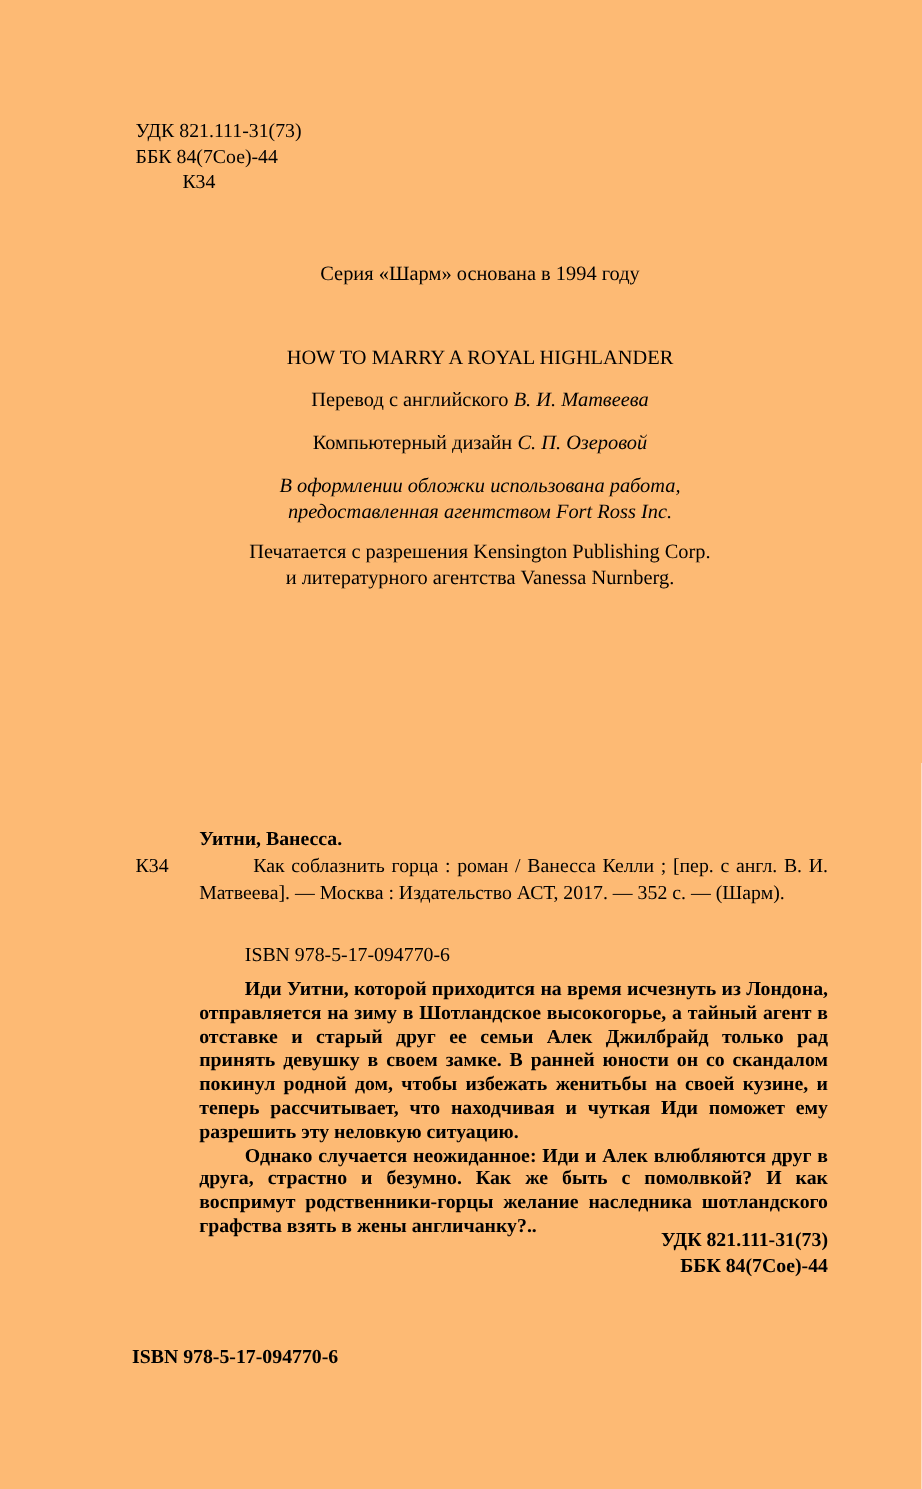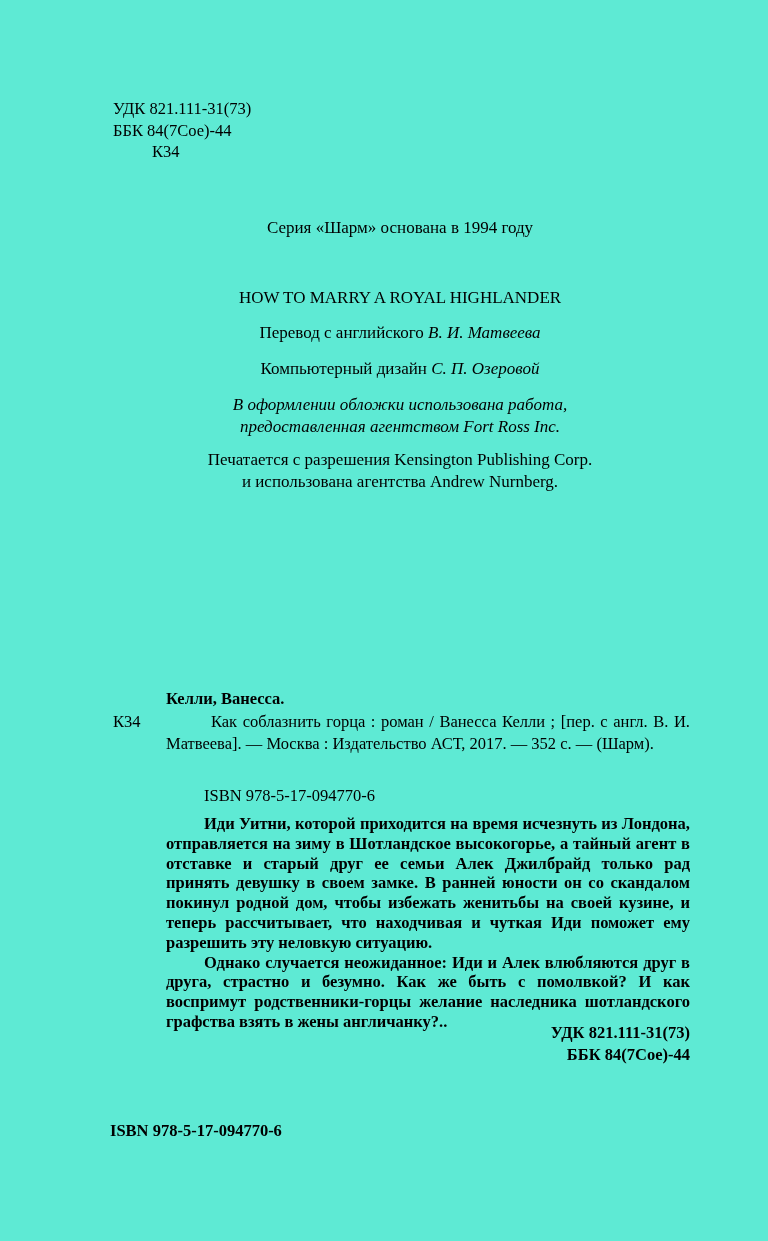--- a/index.html
+++ b/index.html
@@ -2,21 +2,21 @@
 <html lang="ru"><head>
 <meta charset="utf-8">
 <style>
   * { margin:0; padding:0; box-sizing:border-box; }
   html, body { background:#ffffff; }
   .page {
     position:relative;
     width:768px;
     height:1241px;
     margin:0 auto;
-    background:#5eead4;
+    background:#fdba74;
     color:#000000;
     font-family:"Liberation Serif","DejaVu Serif",serif;
     font-size:16.5px;
     overflow:hidden;
   }
   .abs { position:absolute; }
 
   
   .top-codes { left:113px; top:98px; line-height:21.5px; }
   .top-codes .k34-indent { padding-left:39px; }
@@ -75,24 +75,24 @@
     <div>предоставленная агентством Fort Ross Inc.</div>
   </div>
 
   <div class="abs hline" style="top:359px;">
     <span>Компьютерный дизайн</span>
     <em>С. П. Озеровой</em>
   </div>
 
   <div class="abs hline two-line" style="top:449px;">
     <div>Печатается с разрешения Kensington Publishing Corp.</div>
-    <div>и использована агентства  Andrew Nurnberg.</div>
+    <div>и литературного агентства  Vanessa Nurnberg.</div>
   </div>
 
-  <div class="abs catalog-author">Келли, Ванесса.</div>
+  <div class="abs catalog-author">Уитни, Ванесса.</div>
 
   <div class="abs catalog-entry">
     <span class="catalog-code">К34</span>
     <div class="desc">Как соблазнить горца : роман / Ванесса Келли ; [пер. с англ. В. И. Матвеева]. — Москва : Издательство АСТ, 2017. — 352 с. — (Шарм).</div>
   </div>
 
   <div class="abs catalog-isbn">ISBN 978-5-17-094770-6</div>
 
   <div class="abs annotation">
     <p>Иди Уитни, которой приходится на время исчезнуть из Лондона, отправляется на зиму в Шотландское высокогорье, а тайный агент в отставке и старый друг ее семьи Алек Джилбрайд только рад принять девушку в своем замке. В ранней юности он со скандалом покинул родной дом, чтобы избежать женитьбы на своей кузине, и теперь рассчитывает, что находчивая и чуткая Иди поможет ему разрешить эту неловкую ситуацию.</p>

